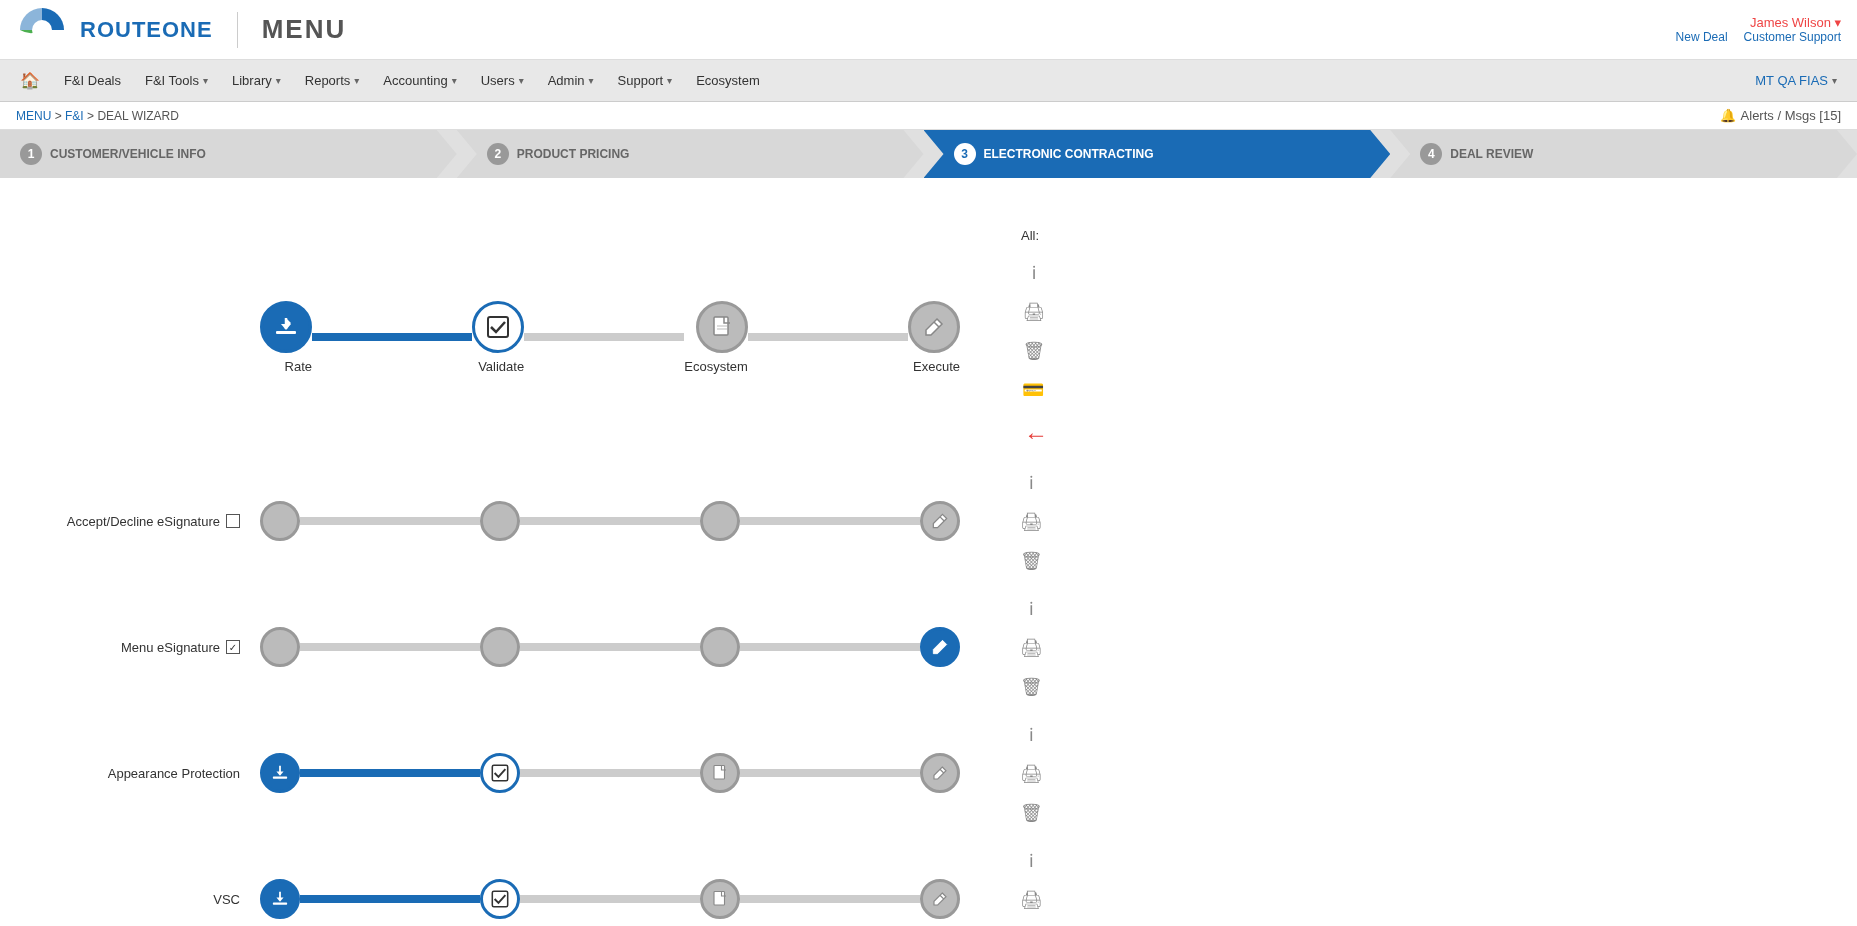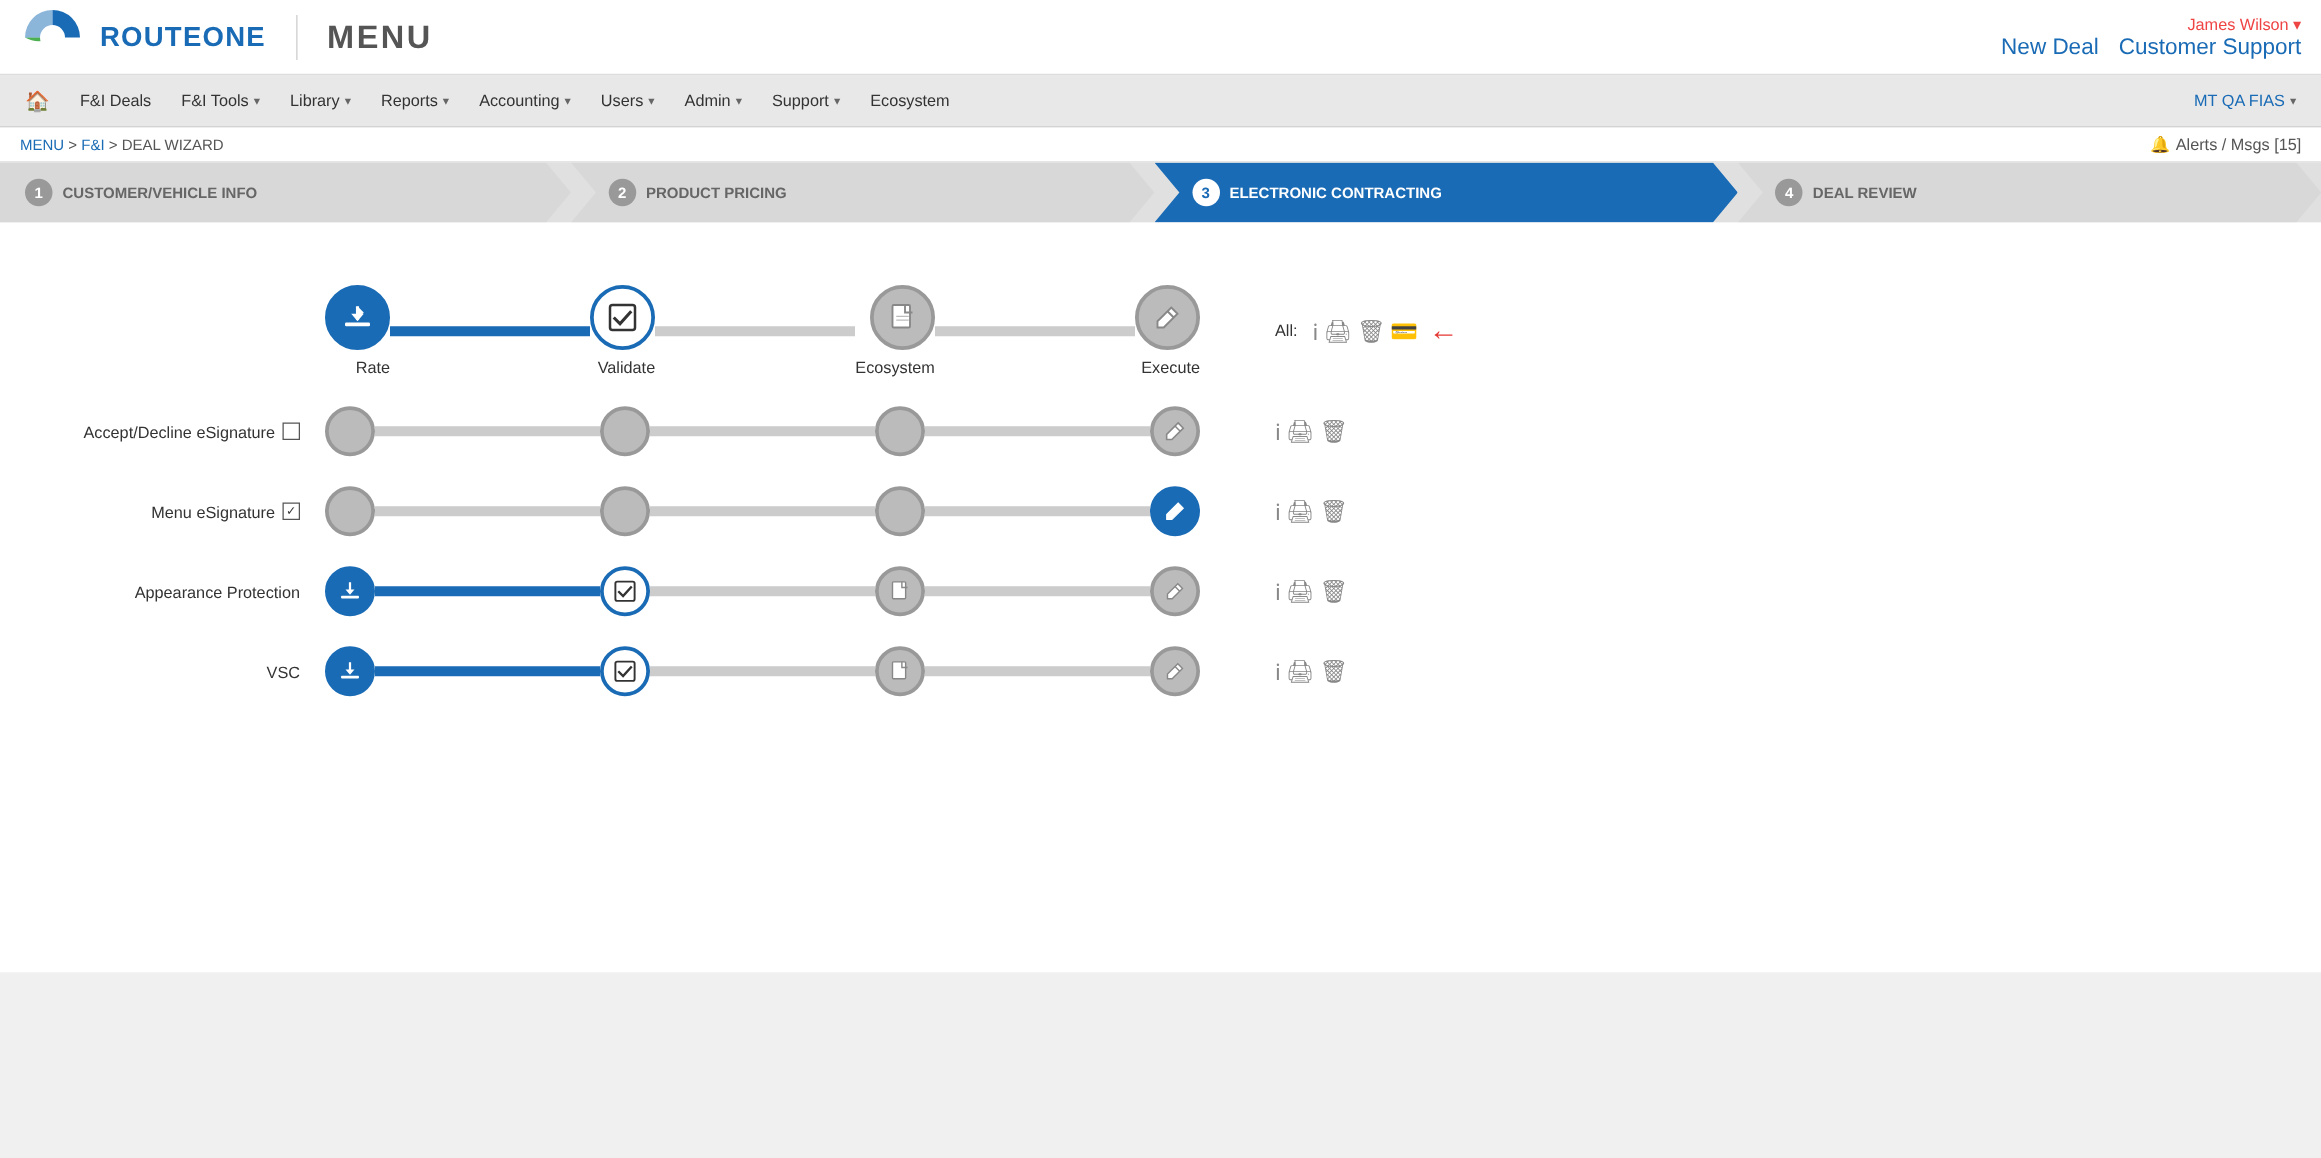--- a/index.html
+++ b/index.html
@@ -47,21 +47,21 @@
       display: block;
     }
     .user-links {
       display: flex;
       gap: 16px;
       justify-content: flex-end;
     }
     .user-links a {
       color: #1a6bb5;
       text-decoration: none;
-      font-size: 18px;
+      font-size: 12px;
     }
 
     
     .nav-bar {
       background: #e8e8e8;
       display: flex;
       align-items: center;
       padding: 0 8px;
       height: 42px;
       border-bottom: 1px solid #ccc;
@@ -241,22 +241,23 @@
 
     .step-label {
       font-size: 13px;
       color: #333;
       text-align: center;
     }
 
     .action-icons {
       display: flex;
       align-items: center;
-      gap: 4px;
+      gap: 17px;
       margin-left: 40px;
+      flex-direction: column;
     }
     .action-icon {
       color: #888;
       font-size: 18px;
       cursor: pointer;
     }
 
     .all-label {
       font-size: 13px;
       color: #333;

